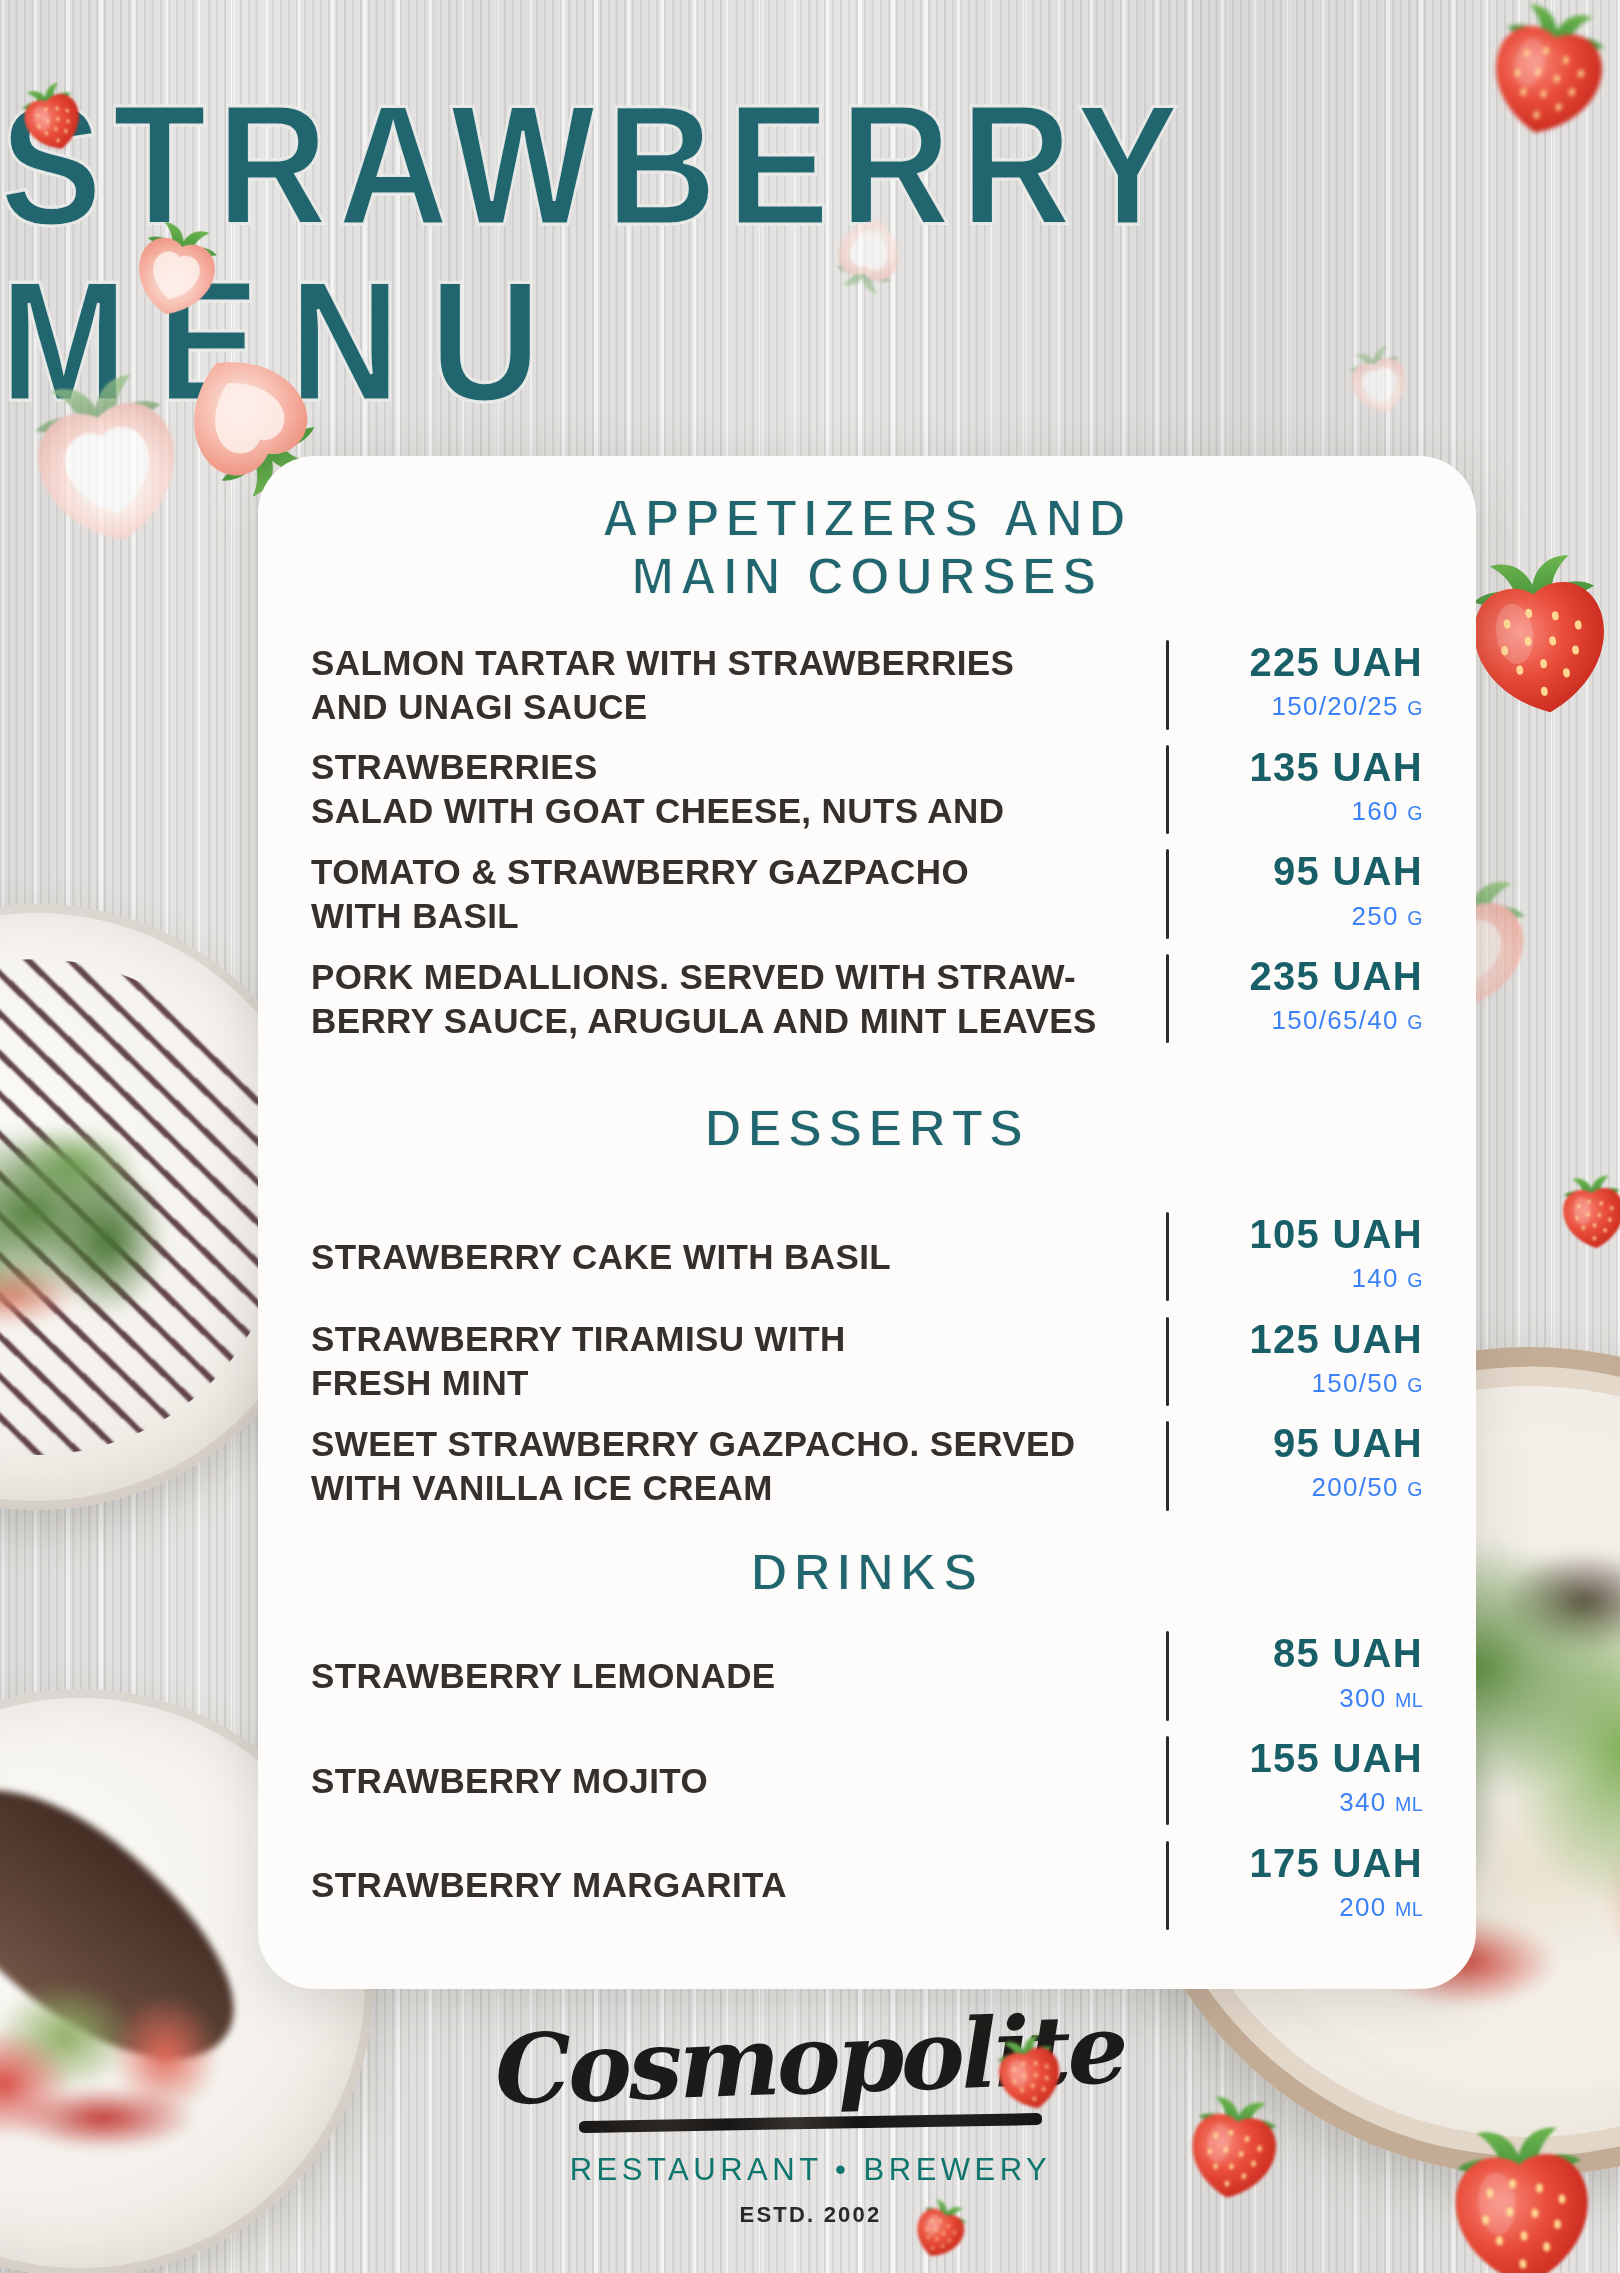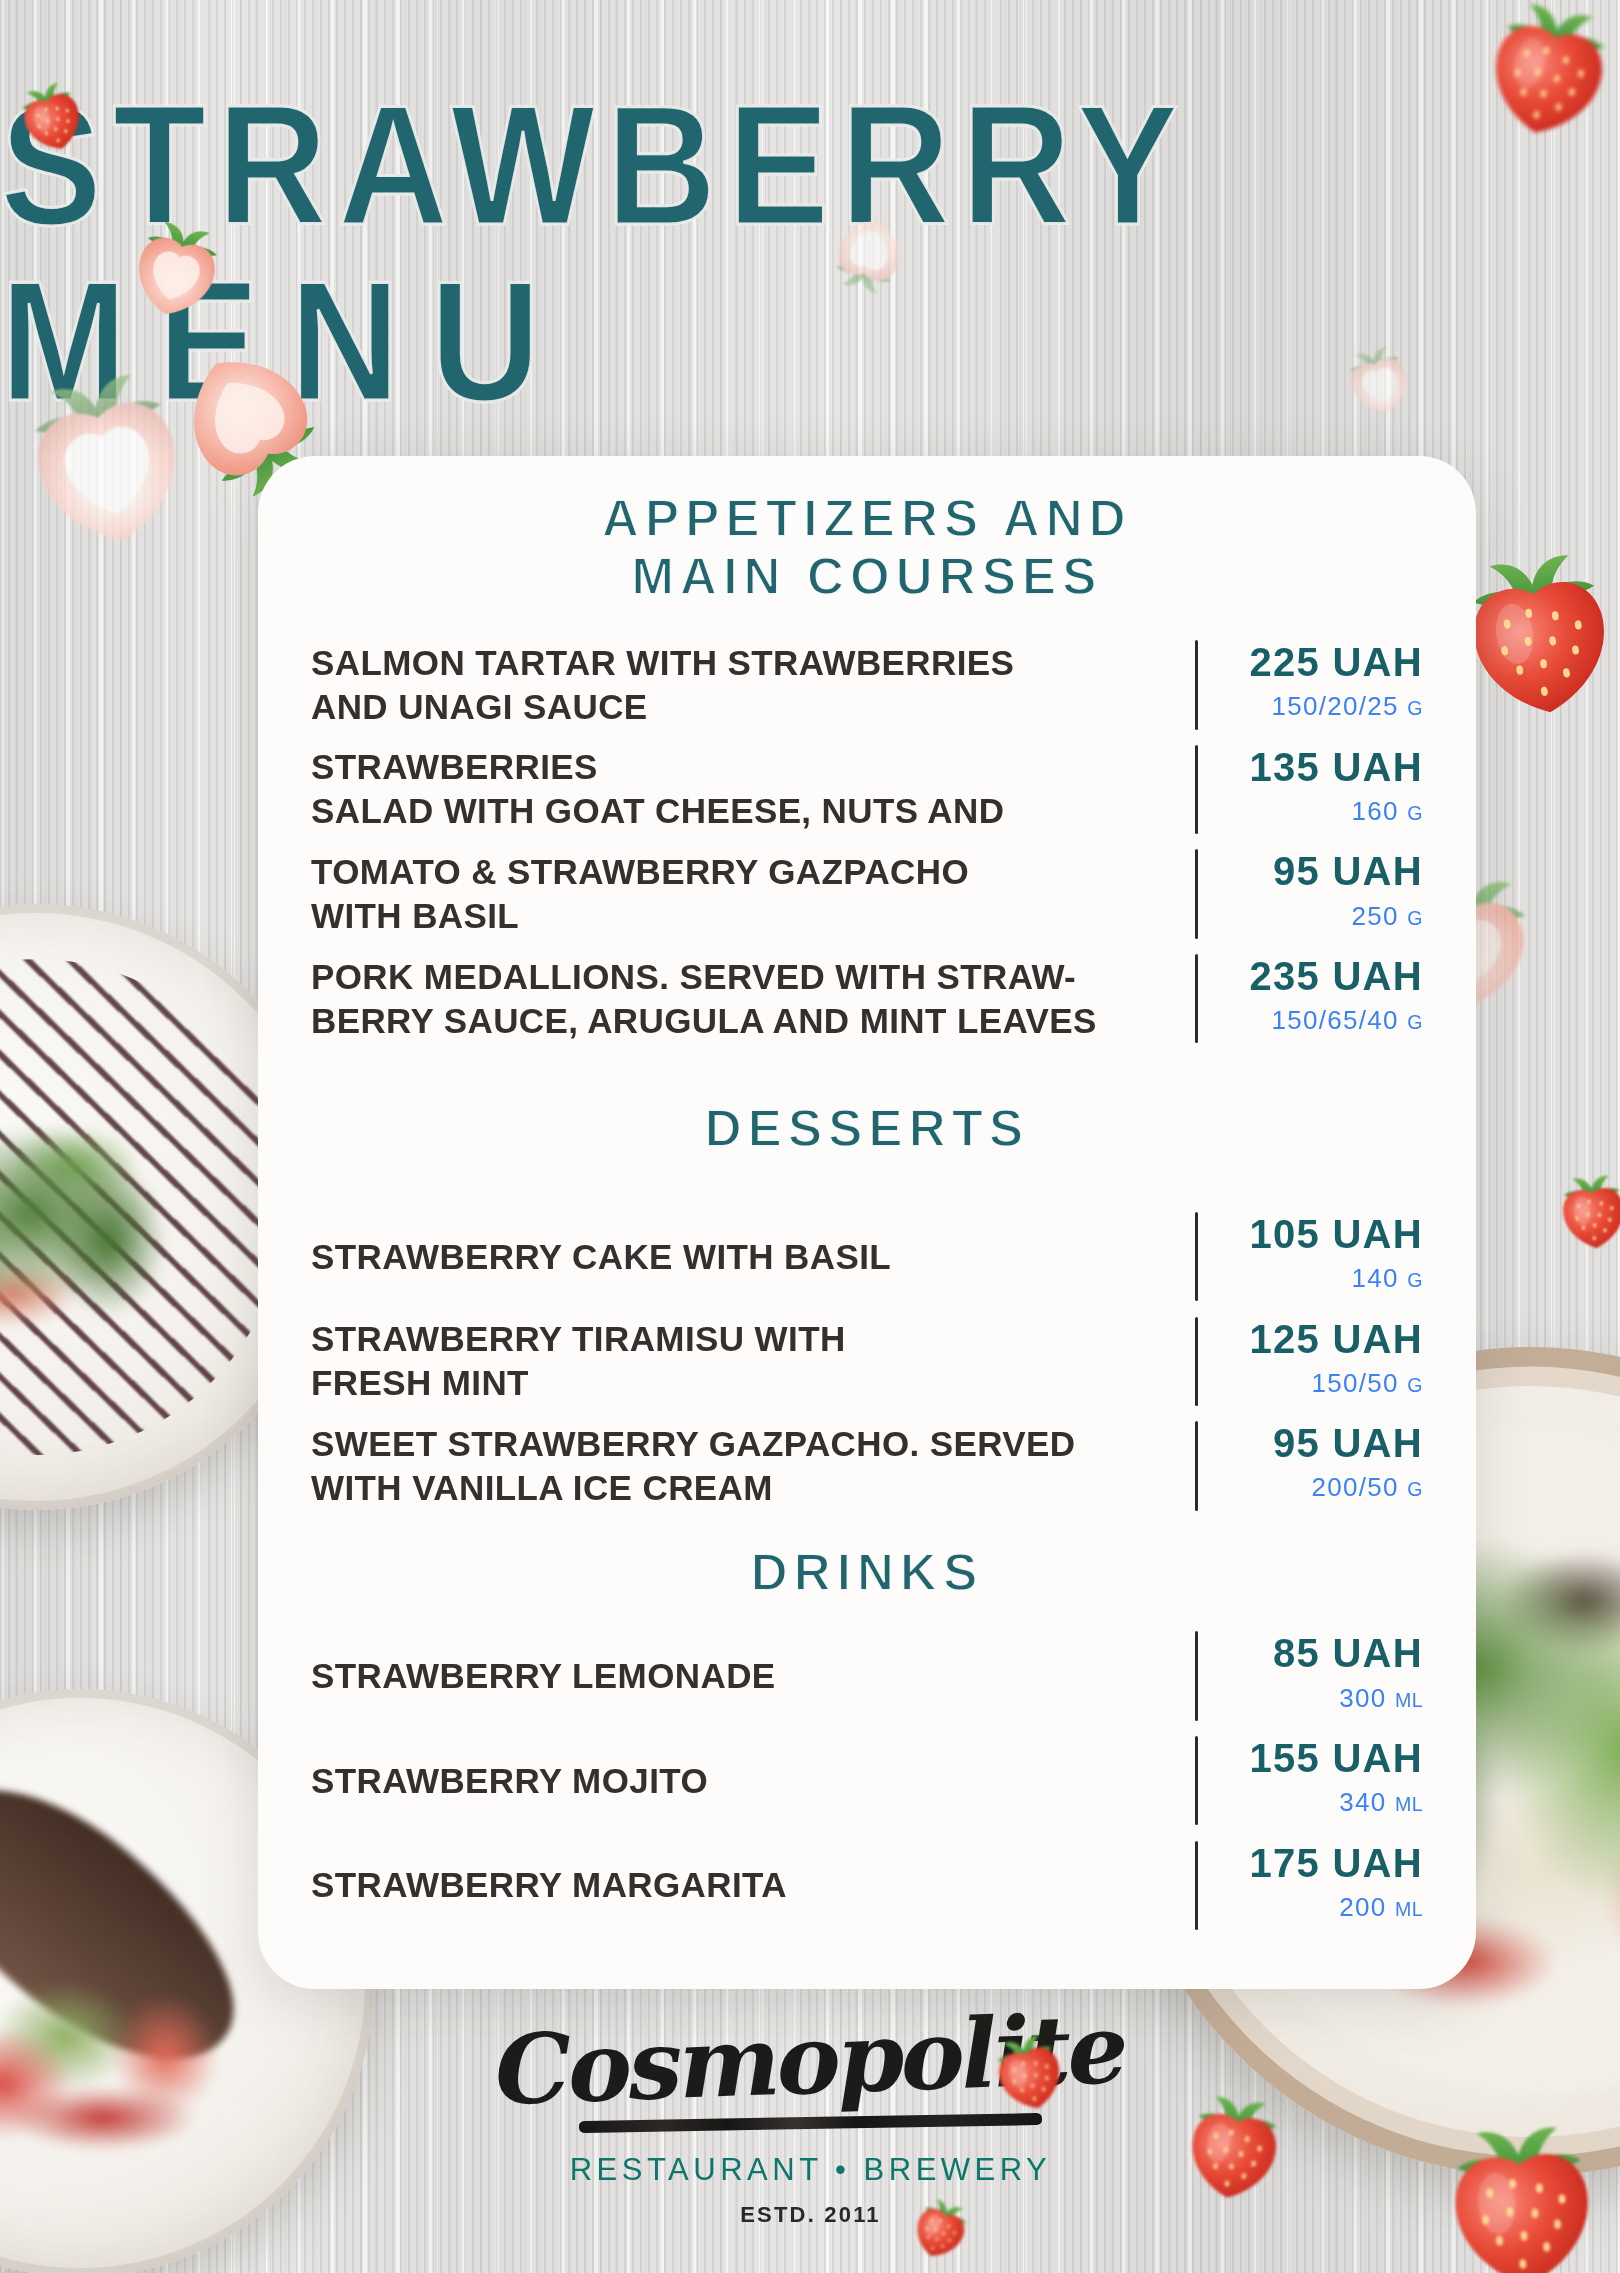--- a/index.html
+++ b/index.html
@@ -46,21 +46,21 @@
   .section-header .inlined{display:block;}
   .menu-row{display:flex;align-items:stretch;min-height:93px;margin-bottom:11.6px;}
   .item-name{
     flex:1;display:flex;flex-direction:column;justify-content:center;
     font-size:35px;font-weight:700;color:#35302d;line-height:1.26;letter-spacing:0.4px;
   }
   .item-name > div{white-space:nowrap;}
   .item-name > div:empty{display:none;}
   .note{font-size:27px;letter-spacing:0;}
   .divider{width:2.7px;background:#2c2a28;border-radius:1.8px;margin:1.8px 0;}
-  .price-block{width:225px;text-align:right;padding-top:1.8px;}
+  .price-block{width:225px;text-align:right;padding-top:1.8px;padding-left:29px;}
   .price{font-size:40px;font-weight:700;color:#195f68;letter-spacing:1.3px;white-space:nowrap;}
   .weight{font-size:26px;color:#3b82f6;margin-top:6.2px;letter-spacing:1.3px;white-space:nowrap;margin-left:48px;}
   .weight .unit{font-size:19.6px;letter-spacing:0.4px;}
   .hdr-appetizers{margin:7.1px 0 32px 0;}
   .hdr-desserts{margin:55px 0 52px 0;}
   .hdr-drinks{margin:32px 0 27px 0;}
 
   
   .footer{position:absolute;left:0;top:2012px;width:100%;text-align:center;z-index:25;}
   .brand{
@@ -386,15 +386,15 @@
       <div class="weight"><span>200</span> <span class="unit">ML</span></div>
     </div>
   </div>
 
 </div>
 
 <div class="footer">
   <div class="brand">Cosmopolite</div>
   <div class="brand-underline"></div>
   <div class="tagline">RESTAURANT • BREWERY</div>
-  <div class="established">ESTD. 2011</div>
+  <div class="established">ESTD. 2002</div>
 </div>
 
 
 </body></html>

